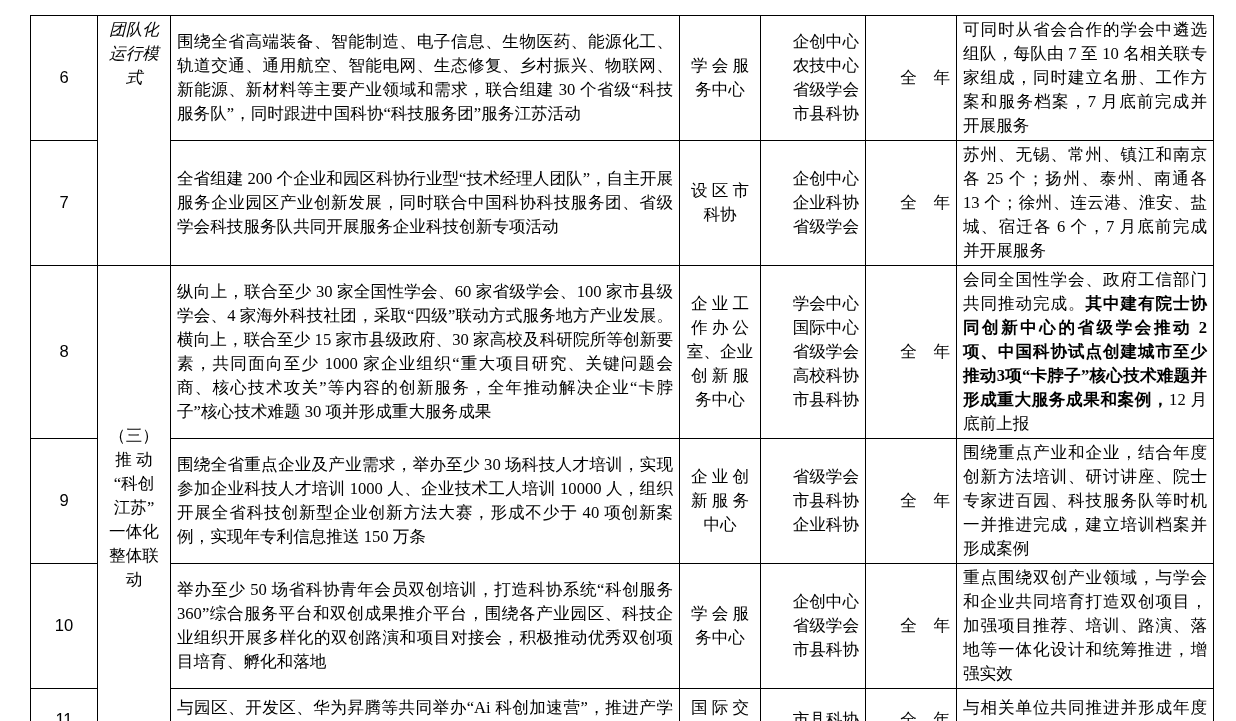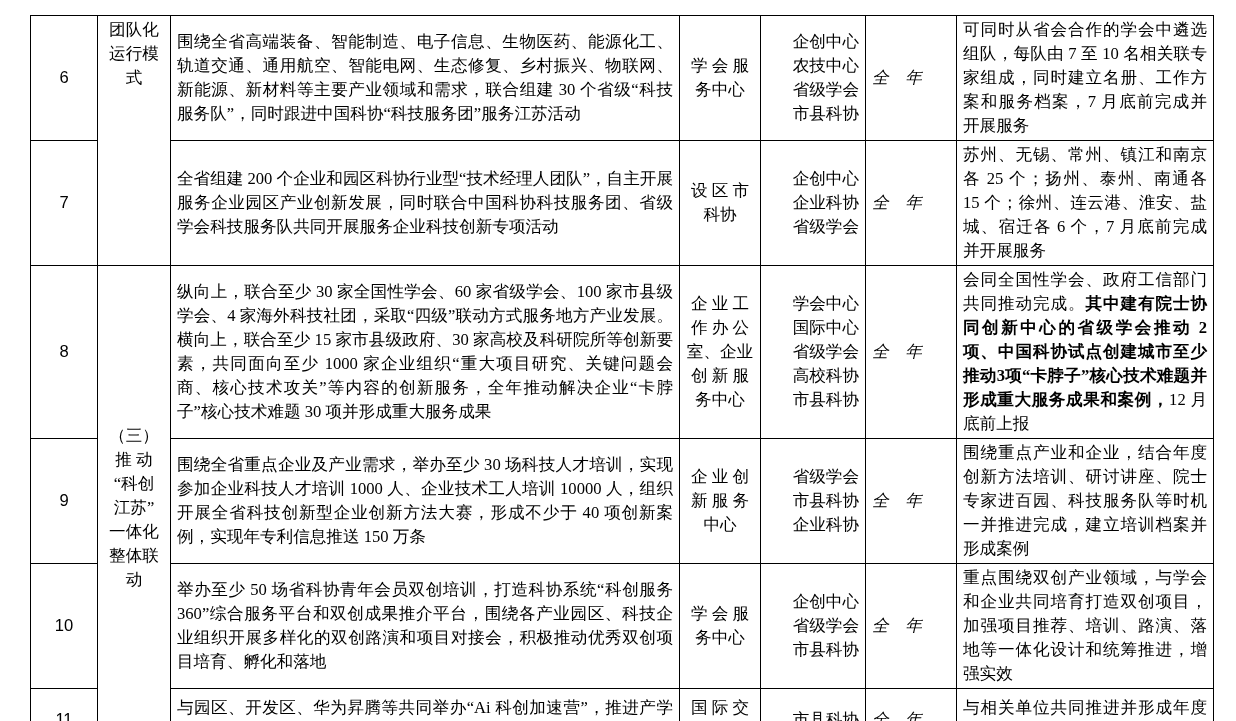--- a/index.html
+++ b/index.html
@@ -38,40 +38,39 @@
   td.num-cell {
     text-align: center;
     font-family: "Liberation Sans", "DejaVu Sans", sans-serif;
     font-size: 15px;
   }
   td.cat-cell {
     text-align: center;
     white-space: pre-wrap;
     padding: 4px 4px;
   }
-  td.cat-cell.top { vertical-align: top; }
+  td.cat-cell.top { vertical-align: top; font-style: italic; }
   td.task-cell {
     text-align: justify;
     vertical-align: middle;
     padding: 2px 9px;
   }
   td.lead-cell {
     text-align: center;
     white-space: pre-wrap;
     padding: 2px 9px;
   }
   td.coop-cell {
     text-align: right;
     white-space: pre-wrap;
     padding: 2px 4px;
   }
   td.time-cell {
-    text-align: left;
+    text-align: right;
     white-space: pre-wrap;
-    font-style: italic;
   }
   td.result-cell {
     text-align: justify;
     padding: 2px 4px;
     font-family: Liberation Serif, serif;
   }
 </style>
 </head>
 <body>
 
@@ -104,21 +103,21 @@
       </tr>
       <tr style="height:98px">
         <td class="num-cell">7</td>
         <td class="task-cell">全省组建 200 个企业和园区科协行业型“技术经理人团队”，自主开展服务企业园区产业创新发展，同时联合中国科协科技服务团、省级学会科技服务队共同开展服务企业科技创新专项活动</td>
         <td class="lead-cell">设 区 市
 科协</td>
         <td class="coop-cell">企创中心
 企业科协
 省级学会</td>
         <td class="time-cell">全　年</td>
-        <td class="result-cell"><span>苏州、无锡、常州、镇江和南京各 25 个；扬州、泰州、南通各 15 个；徐州、连云港、淮安、盐城、宿迁各 6 个，7 月底前完成并开展服务</span></td>
+        <td class="result-cell"><span>苏州、无锡、常州、镇江和南京各 25 个；扬州、泰州、南通各 13 个；徐州、连云港、淮安、盐城、宿迁各 6 个，7 月底前完成并开展服务</span></td>
       </tr>
       <tr style="height:173px">
         <td class="num-cell">8</td>
         <td class="cat-cell" rowspan="4">（三）
 推 动
 “科创
 江苏”
 一体化
 整体联
 动</td>

